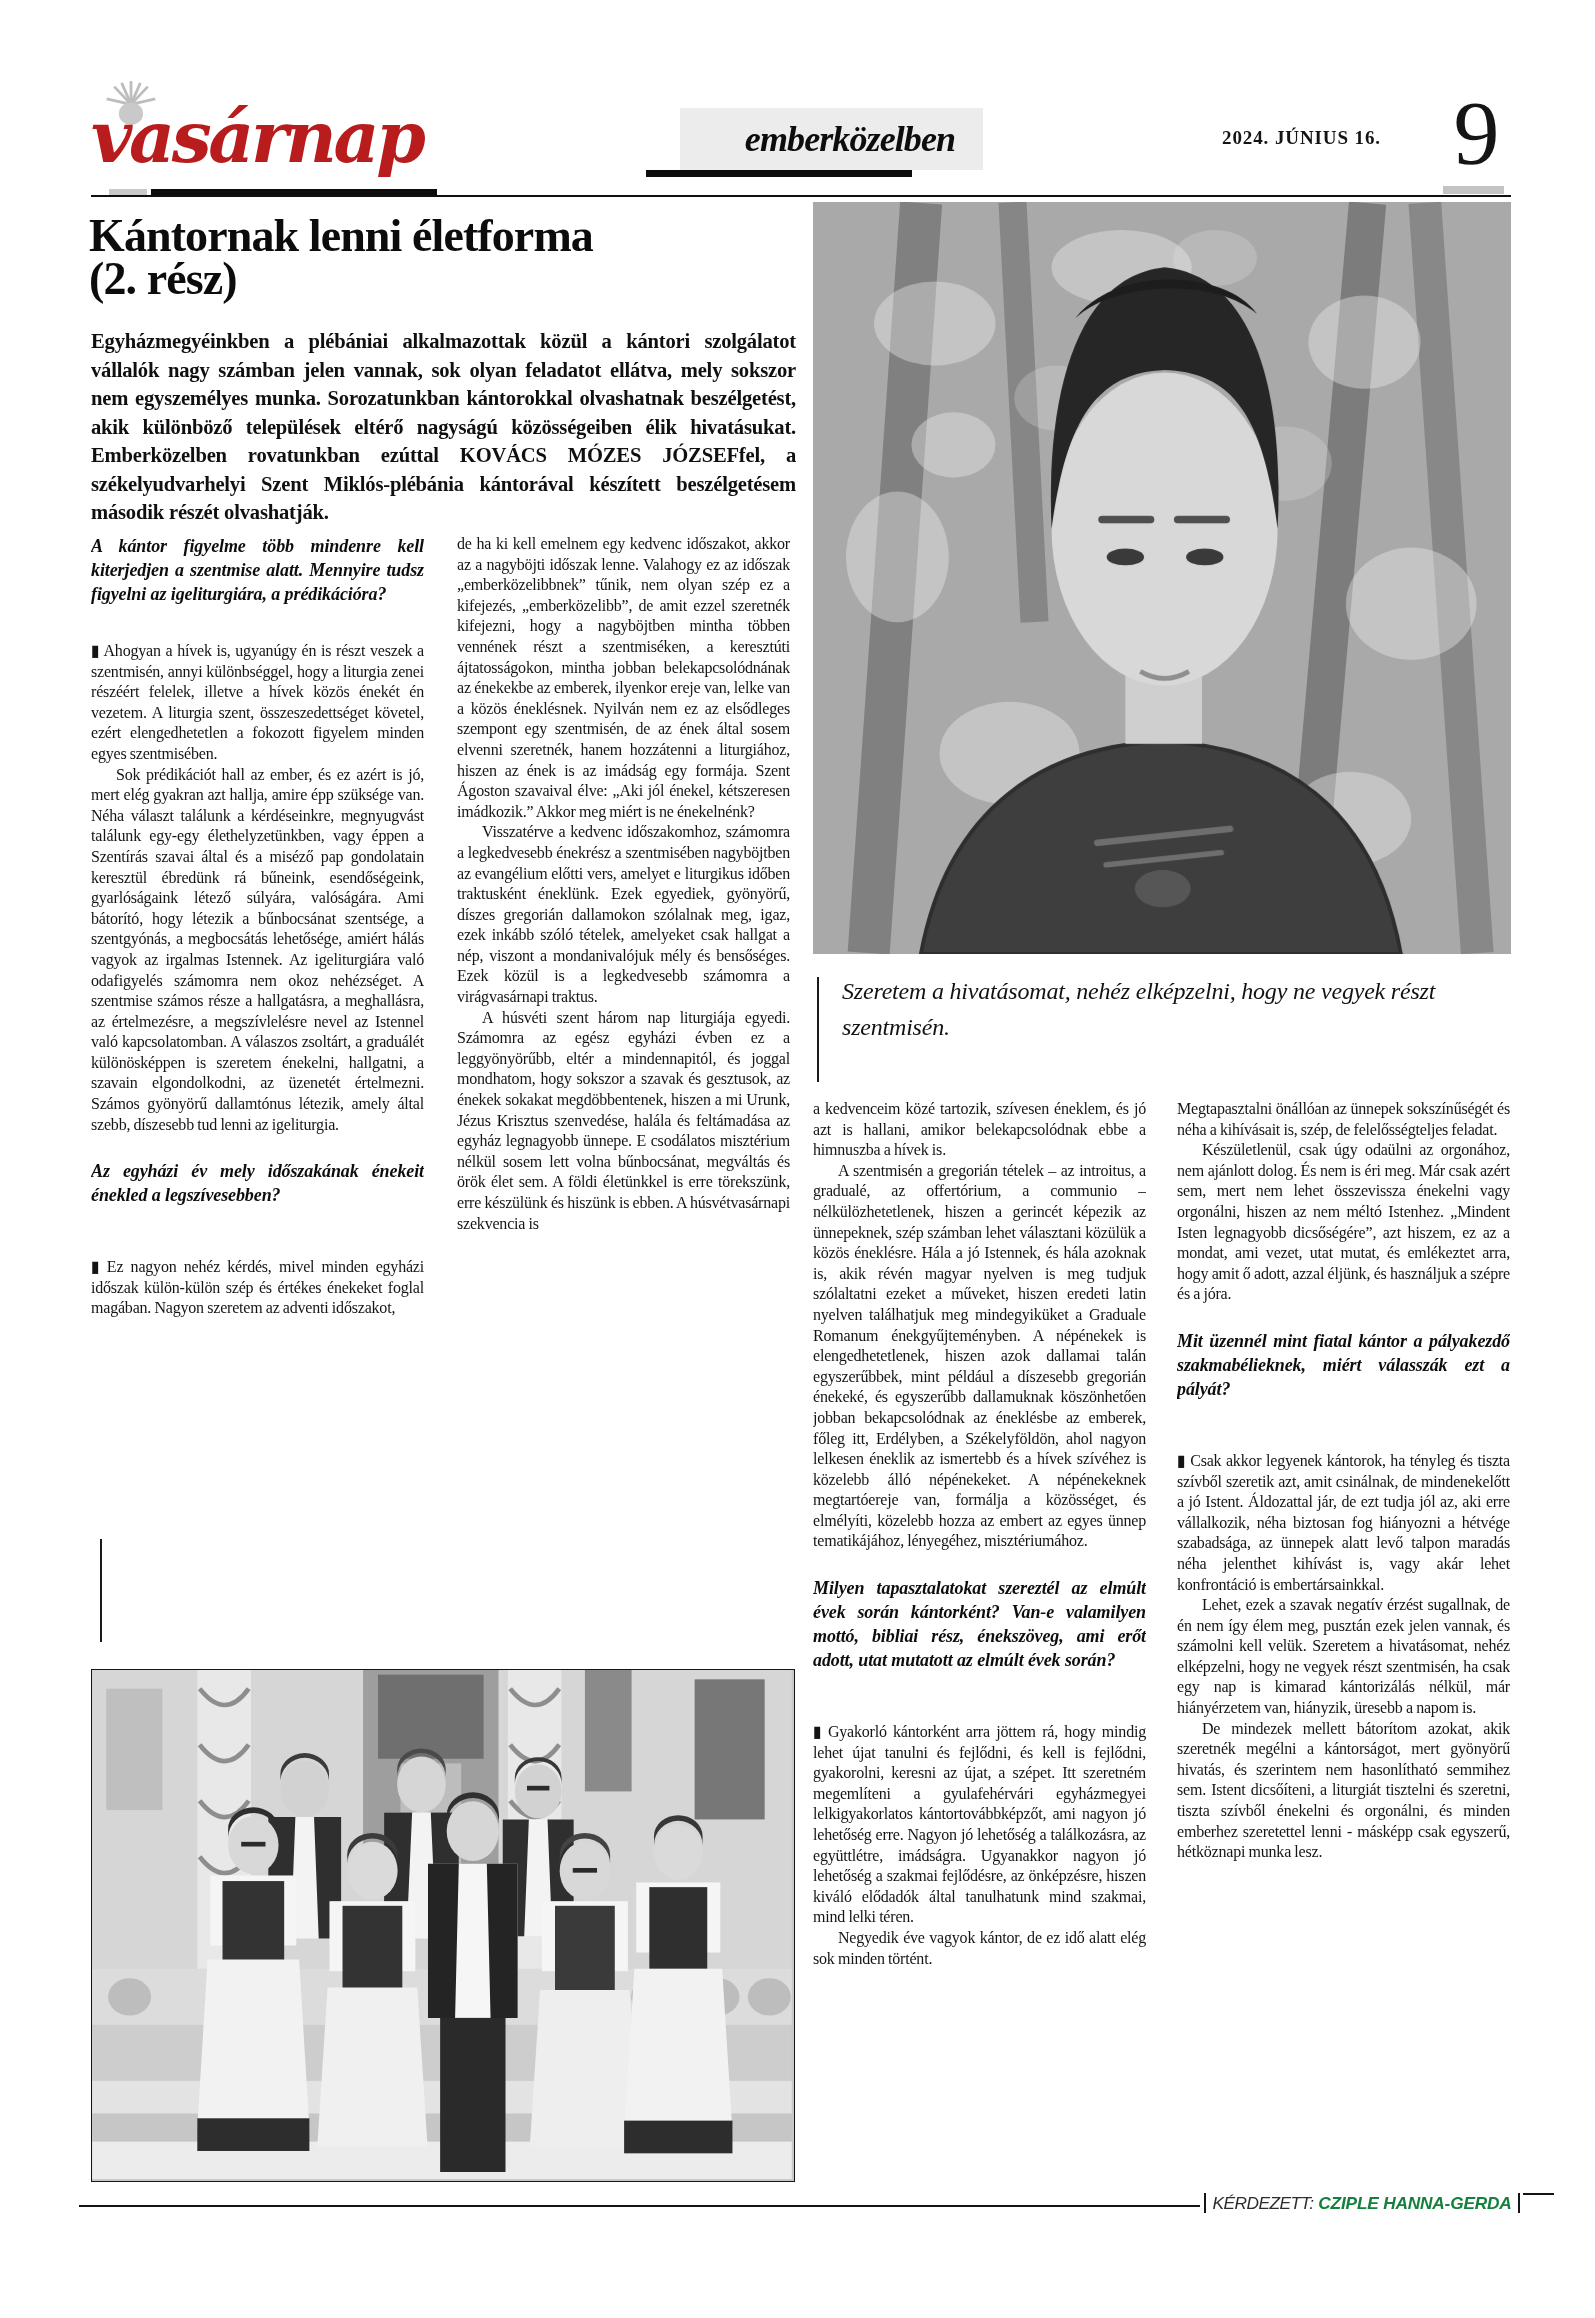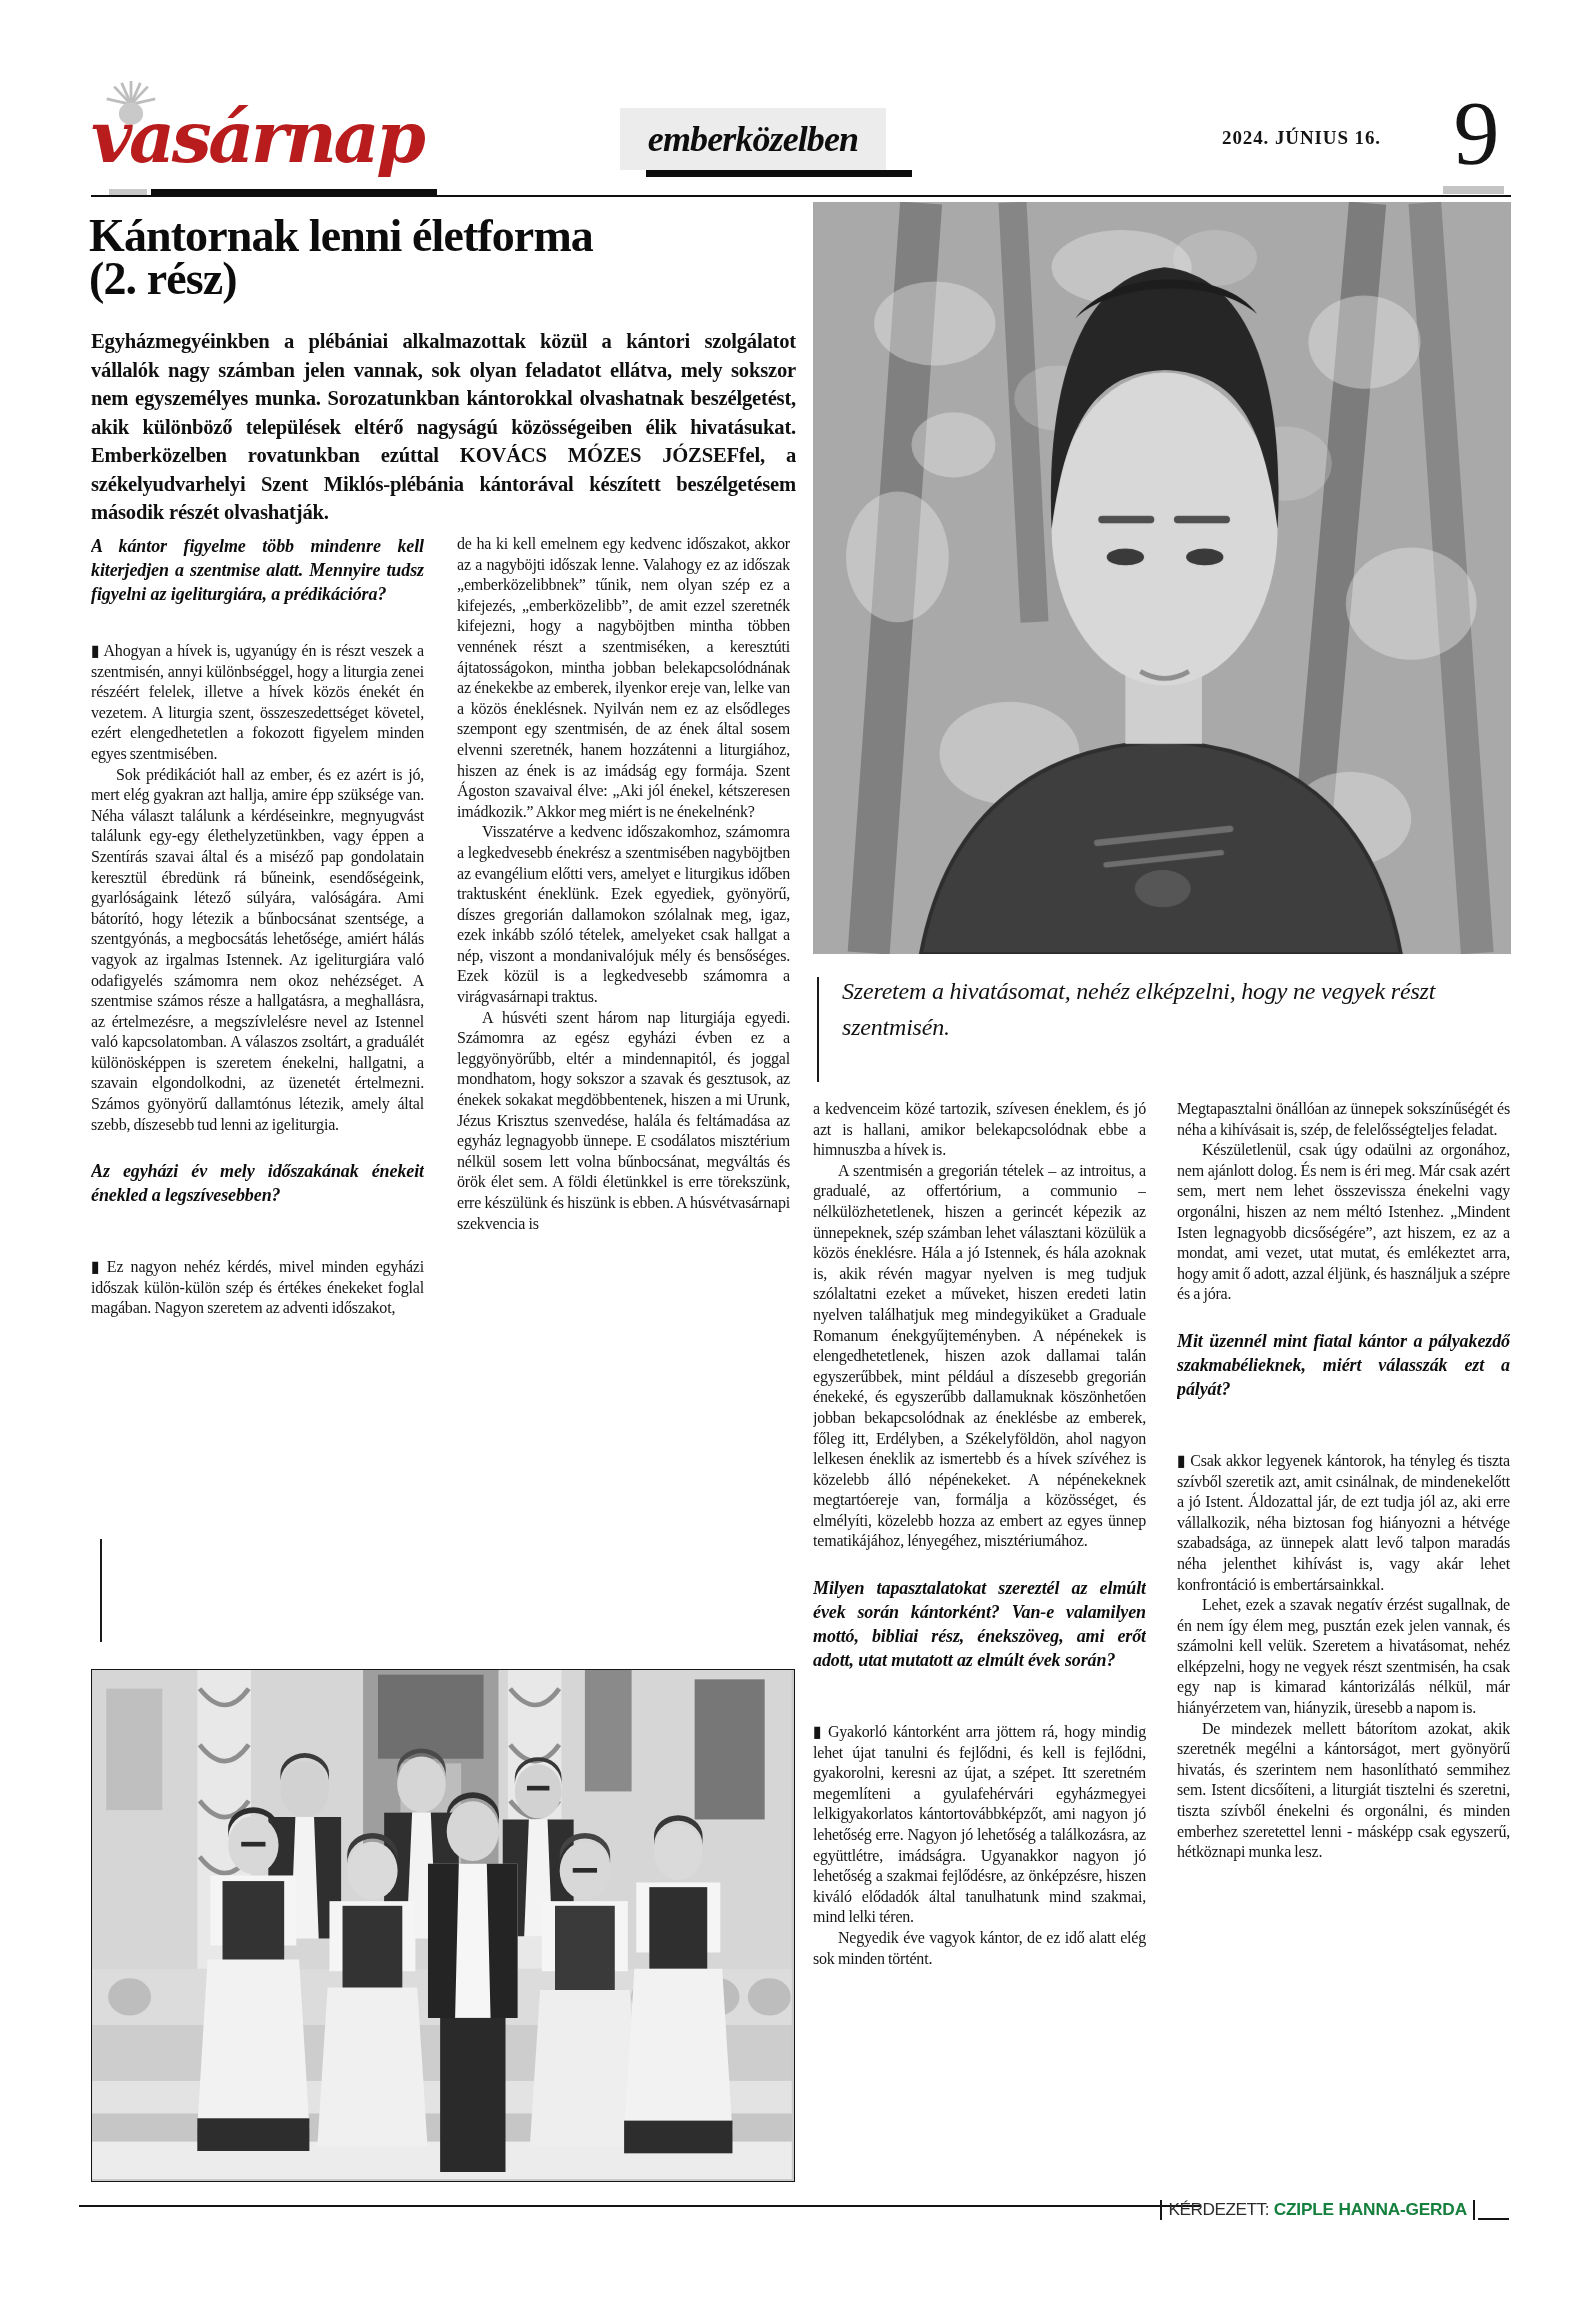--- a/index.html
+++ b/index.html
@@ -7,22 +7,22 @@
         font-family:"Liberation Serif","DejaVu Serif",serif;color:#121212;overflow:hidden;}
 
   
   #masthead{position:absolute;left:91px;top:92px;width:383px;height:107px;}
   #masthead .word{position:absolute;left:0;top:8.4px;font-family:"DejaVu Serif","Liberation Serif",serif;
         font-style:italic;font-weight:700;font-size:71px;letter-spacing:-3.3px;line-height:75px;color:#b91c1c;}
   #masthead .bar-gray{position:absolute;left:18px;top:97px;width:38px;height:8px;background:#c9c9c9;}
   #masthead .bar-black{position:absolute;left:60px;top:97px;width:286px;height:8px;background:#0d0d0d;}
   #sunburst{position:absolute;left:12px;top:-12px;width:56px;height:45px;}
 
-  #section-box{position:absolute;left:620px;top:108px;width:266px;height:62px;background:#ececec;
-        display:flex;align-items:center;justify-content:center;}
+  #section-box{position:absolute;left:680px;top:108px;width:266px;height:62px;background:#ececec;
+        display:flex;align-items:center;justify-content:center;padding-left:37px;}
   #section-box .label{font-style:italic;font-weight:700;font-size:36px;letter-spacing:-0.9px;color:#0d0d0d;}
   #section-bar{position:absolute;left:646px;top:170px;width:266px;height:7px;background:#0d0d0d;}
 
   #date{position:absolute;left:1222px;top:127px;font-weight:700;font-size:19px;letter-spacing:0.9px;color:#141414;}
   #page-number{position:absolute;left:1439px;top:87px;width:75px;text-align:center;
         font-weight:400;font-size:92px;line-height:93px;color:#151515;}
   #page-number-bar{position:absolute;left:1443px;top:186px;width:61px;height:7.5px;background:#c4c4c4;}
   #header-rule{position:absolute;left:91px;top:195px;width:1420px;height:2.3px;background:#0f0f0f;}
 
   
@@ -51,22 +51,22 @@
   #pq-left{position:absolute;left:125px;top:1536px;width:636px;font-size:23.4px;}
   #pq-left-bar{position:absolute;left:100px;top:1539px;width:1.9px;height:103px;background:#1a1a1a;}
 
   
   #portrait{position:absolute;left:813px;top:202px;width:698px;height:752px;overflow:hidden;background:#a8a8a8;}
   #group-photo{position:absolute;left:91px;top:1669px;width:704px;height:513px;box-sizing:border-box;
         border:1.9px solid #151515;background:#c9c9c9;overflow:hidden;}
 
   
   #footer-rule{position:absolute;left:79px;top:2205px;width:1121px;height:2.3px;background:#141414;}
-  #credit{position:absolute;left:1160px;top:2193px;width:312px;height:27px;display:flex;align-items:flex-end;
-        font-family:"Liberation Sans","DejaVu Sans",sans-serif;white-space:nowrap;}
+  #credit{position:absolute;left:1204px;top:2193px;width:312px;height:27px;display:flex;align-items:flex-start;
+        font-family:"Liberation Sans","DejaVu Sans",sans-serif;white-space:nowrap;font-style:italic;}
   #credit .tick{width:1.9px;height:19.6px;background:#151515;flex:0 0 auto;}
   #credit .label{font-size:17.3px;font-weight:400;letter-spacing:-0.5px;color:#2c2c2c;margin:0 4.7px 0 6.5px;}
   #credit .name{font-size:17.3px;font-weight:700;letter-spacing:-0.2px;color:#15803d;margin-right:6.5px;}
   #credit .dash{width:31px;height:2.3px;background:#141414;flex:0 0 auto;margin-left:2.8px;}
 </style>
 </head>
 <body>
 
 <div id="page">
 

